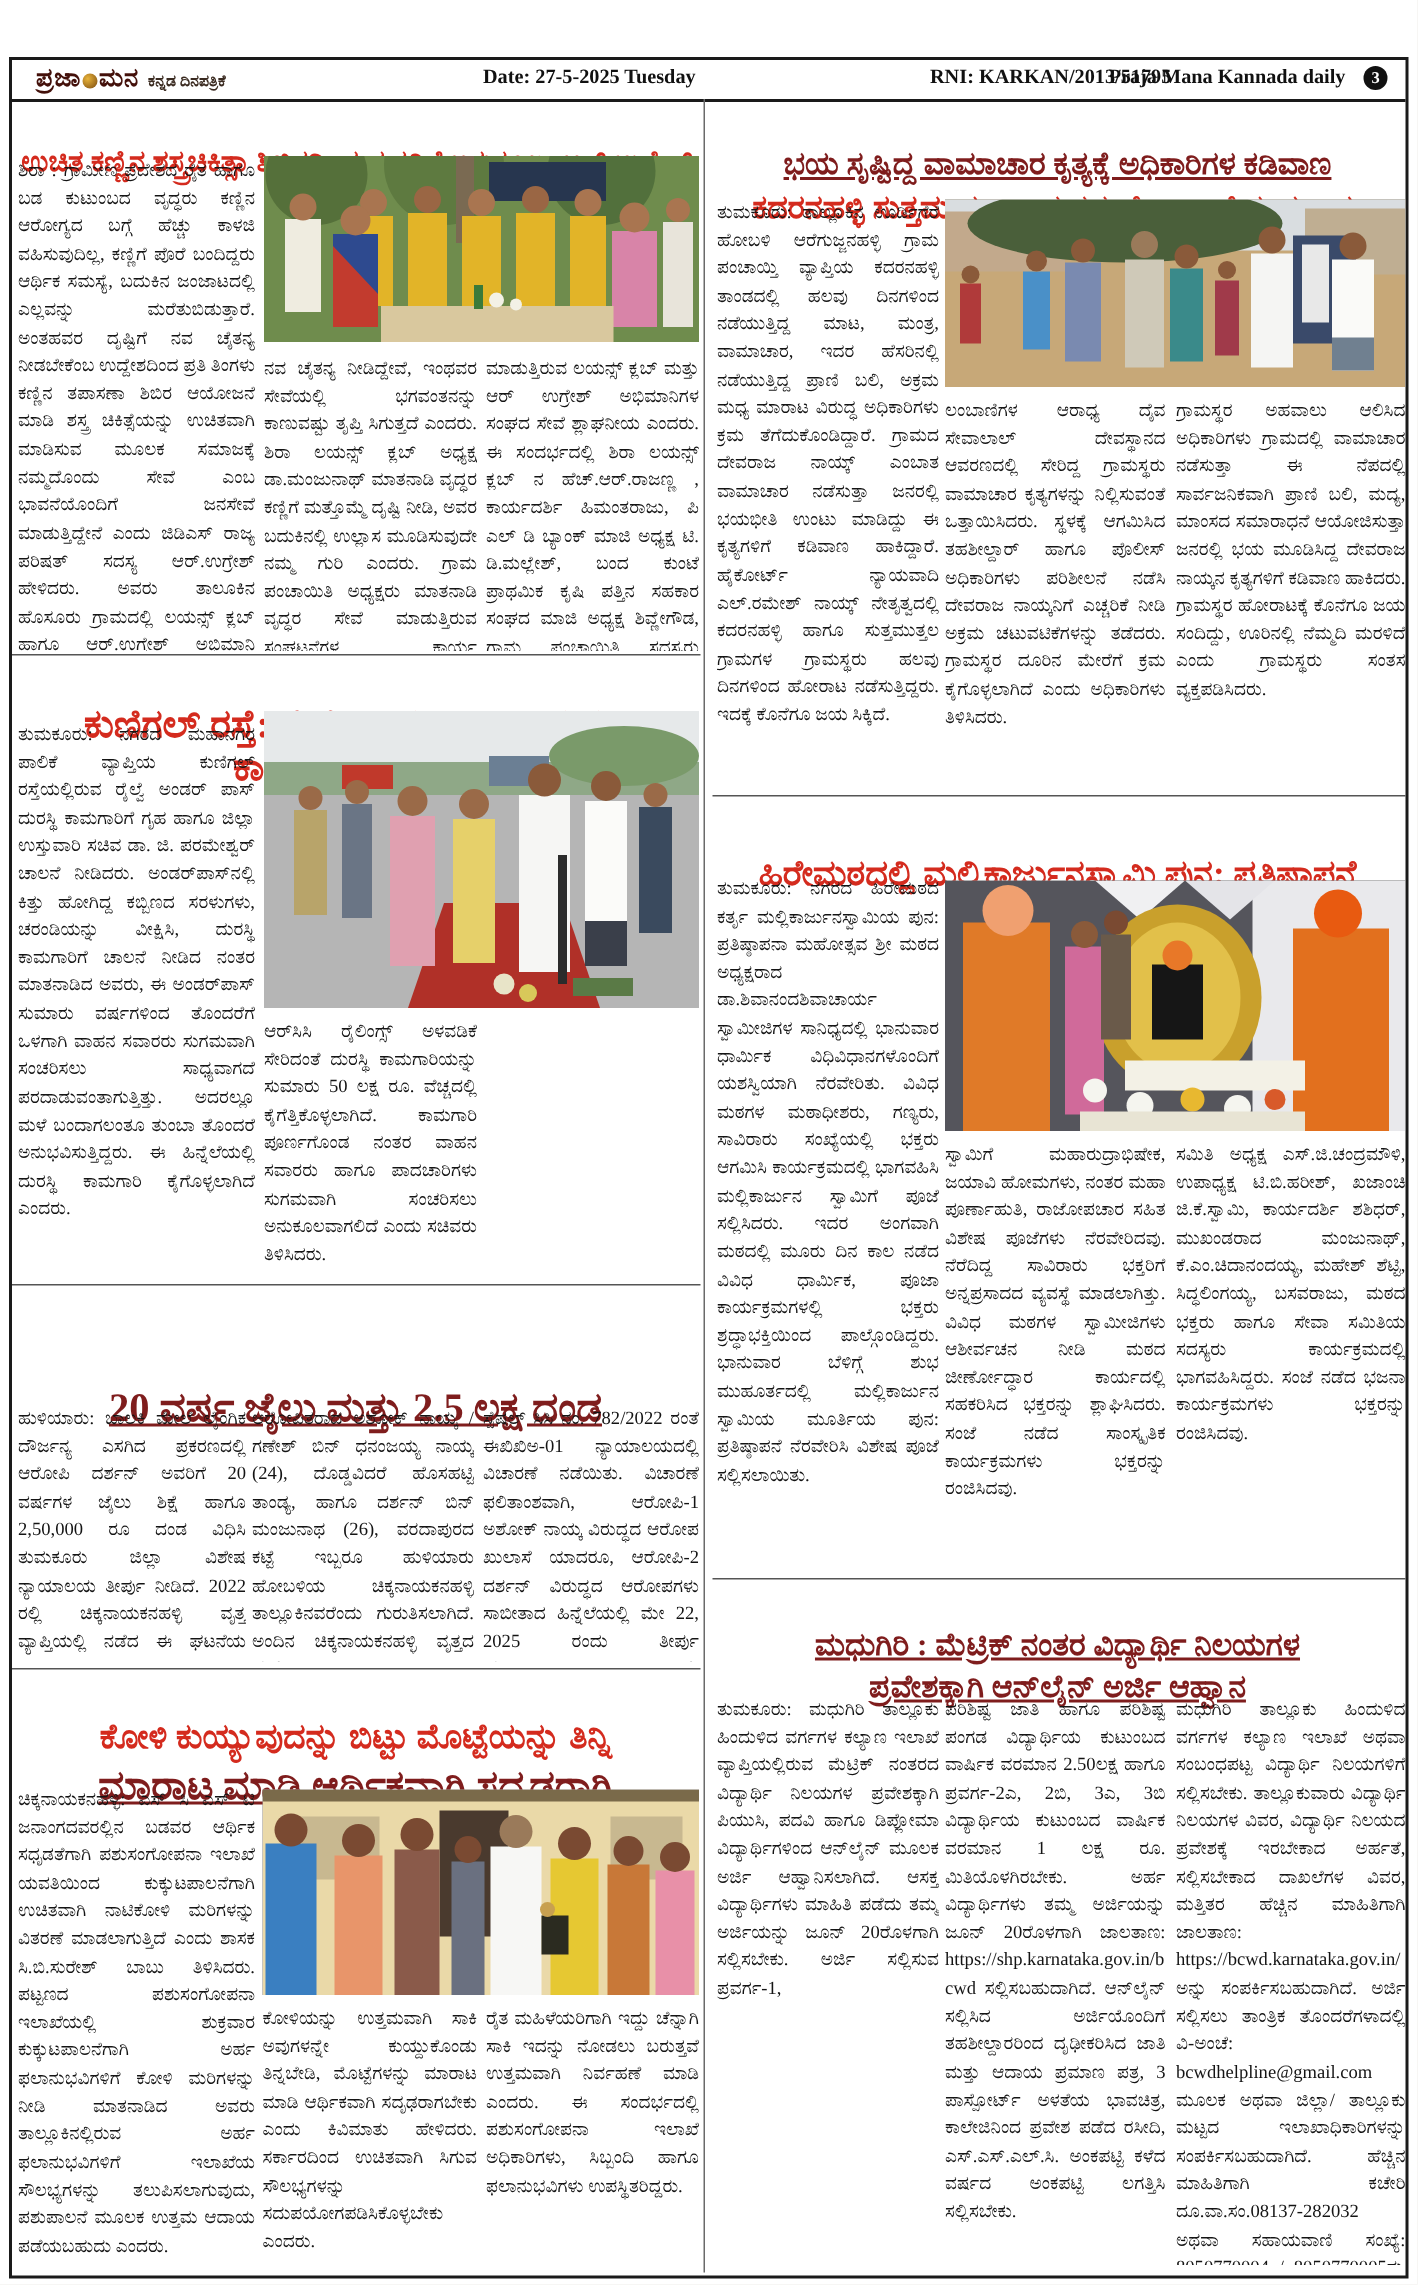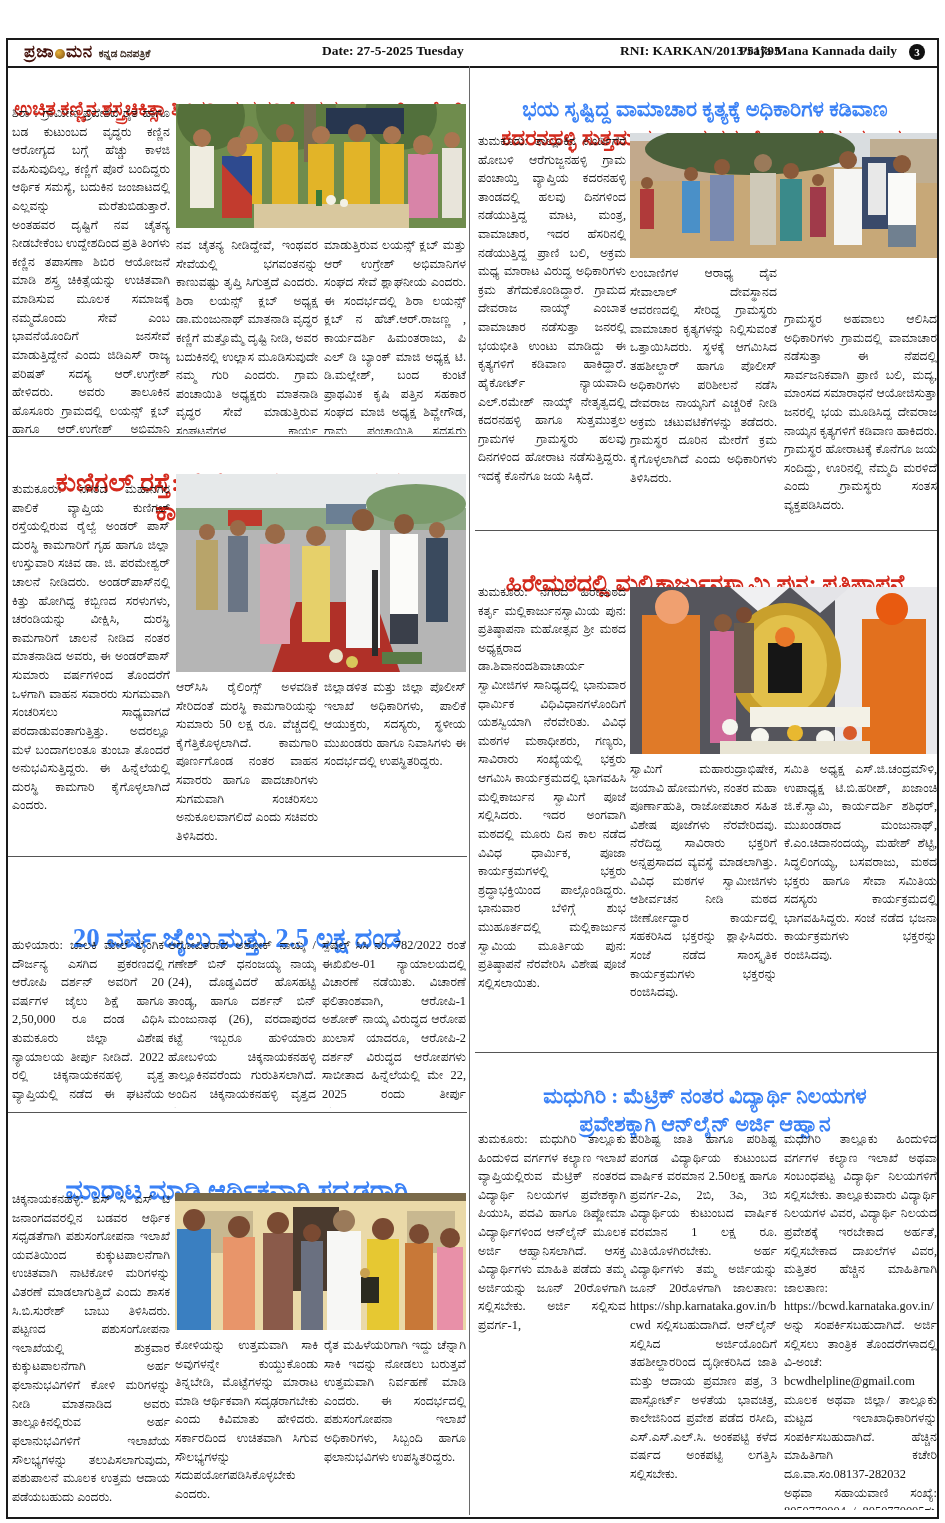--- a/index.html
+++ b/index.html
@@ -9,21 +9,21 @@
   .masthead{position:absolute;left:0;top:0;width:100%;height:26px;border-bottom:2px solid #1a1a1a;}
   .mh{position:absolute;top:3px;font-weight:bold;font-size:13.5px;white-space:nowrap;}
   .logo-main{font-size:17px;font-weight:bold;color:#43100a;letter-spacing:.5px;}
   .logo-dot{display:inline-block;width:10px;height:10px;border-radius:50%;background:radial-gradient(circle at 35% 35%,#e8b33a,#7a4a10);vertical-align:middle;margin:0 1px;}
   .logo-sub{font-size:10.5px;color:#3a2a20;font-weight:bold;margin-left:6px;}
   .page-circle{position:absolute;right:12px;top:4px;width:16px;height:16px;border-radius:50%;background:#111;color:#fff;font-size:11px;font-weight:bold;text-align:center;line-height:16px;}
   .vdiv{position:absolute;left:461px;top:26px;height:1449px;width:0;border-left:1px solid #6a6a6a;}
   .hline{position:absolute;height:0;border-top:1px solid #555;}
   .hl{position:absolute;font-weight:bold;text-align:center;line-height:1.12;margin-top:27px;}
   .hl.red{color:#d42b1e;}
-  .hl.black{color:#3b82f6;}
+  .hl.black{color:#7f1d1d;text-decoration:underline;}
   .col{position:absolute;font-size:12.4px;line-height:1.5;text-align:justify;overflow:hidden;word-break:break-word;color:#141414;}
   .photo{position:absolute;overflow:hidden;background:#888;}
   .photo svg{display:block;width:100%;height:100%;}
 </style>
 </head>
 <body>
 
 <div class="sheet">
 <div class="page">
 
@@ -102,21 +102,21 @@
       <rect x="204" y="36" width="28" height="76" fill="#f5f5f3"></rect>
           <circle cx="218" cy="27" r="9" fill="#8a5a3a"></circle>
       <rect x="258" y="40" width="28" height="74" fill="#fafaf8"></rect>
           <rect x="258" y="92" width="28" height="22" fill="#708090"></rect>
           <circle cx="272" cy="31" r="9" fill="#8a5a3a"></circle>
       <rect x="10" y="56" width="14" height="40" fill="#b03a3a"></rect>
           <circle cx="17" cy="50" r="6" fill="#8a5a3a"></circle>
     </svg>
   </div>
   <div class="col" style="left:622px;top:224px;width:147px;height:262px;">ಲಂಬಾಣಿಗಳ ಆರಾಧ್ಯ ದೈವ ಸೇವಾಲಾಲ್ ದೇವಸ್ಥಾನದ ಆವರಣದಲ್ಲಿ ಸೇರಿದ್ದ ಗ್ರಾಮಸ್ಥರು ವಾಮಾಚಾರ ಕೃತ್ಯಗಳನ್ನು ನಿಲ್ಲಿಸುವಂತೆ ಒತ್ತಾಯಿಸಿದರು. ಸ್ಥಳಕ್ಕೆ ಆಗಮಿಸಿದ ತಹಶೀಲ್ದಾರ್ ಹಾಗೂ ಪೊಲೀಸ್ ಅಧಿಕಾರಿಗಳು ಪರಿಶೀಲನೆ ನಡೆಸಿ ದೇವರಾಜ ನಾಯ್ಕನಿಗೆ ಎಚ್ಚರಿಕೆ ನೀಡಿ ಅಕ್ರಮ ಚಟುವಟಿಕೆಗಳನ್ನು ತಡೆದರು. ಗ್ರಾಮಸ್ಥರ ದೂರಿನ ಮೇರೆಗೆ ಕ್ರಮ ಕೈಗೊಳ್ಳಲಾಗಿದೆ ಎಂದು ಅಧಿಕಾರಿಗಳು ತಿಳಿಸಿದರು.</div>
-  <div class="col" style="left:776px;top:224px;width:153px;height:262px;margin-top:46px;">ಗ್ರಾಮಸ್ಥರ ಅಹವಾಲು ಆಲಿಸಿದ ಅಧಿಕಾರಿಗಳು ಗ್ರಾಮದಲ್ಲಿ ವಾಮಾಚಾರ ನಡೆಸುತ್ತಾ ಈ ನೆಪದಲ್ಲಿ ಸಾರ್ವಜನಿಕವಾಗಿ ಪ್ರಾಣಿ ಬಲಿ, ಮದ್ಯ, ಮಾಂಸದ ಸಮಾರಾಧನೆ ಆಯೋಜಿಸುತ್ತಾ ಜನರಲ್ಲಿ ಭಯ ಮೂಡಿಸಿದ್ದ ದೇವರಾಜ ನಾಯ್ಕನ ಕೃತ್ಯಗಳಿಗೆ ಕಡಿವಾಣ ಹಾಕಿದರು. ಗ್ರಾಮಸ್ಥರ ಹೋರಾಟಕ್ಕೆ ಕೊನೆಗೂ ಜಯ ಸಂದಿದ್ದು, ಊರಿನಲ್ಲಿ ನೆಮ್ಮದಿ ಮರಳಿದೆ ಎಂದು ಗ್ರಾಮಸ್ಥರು ಸಂತಸ ವ್ಯಕ್ತಪಡಿಸಿದರು.</div>
+  <div class="col" style="left:776px;top:224px;width:153px;height:262px;">ಗ್ರಾಮಸ್ಥರ ಅಹವಾಲು ಆಲಿಸಿದ ಅಧಿಕಾರಿಗಳು ಗ್ರಾಮದಲ್ಲಿ ವಾಮಾಚಾರ ನಡೆಸುತ್ತಾ ಈ ನೆಪದಲ್ಲಿ ಸಾರ್ವಜನಿಕವಾಗಿ ಪ್ರಾಣಿ ಬಲಿ, ಮದ್ಯ, ಮಾಂಸದ ಸಮಾರಾಧನೆ ಆಯೋಜಿಸುತ್ತಾ ಜನರಲ್ಲಿ ಭಯ ಮೂಡಿಸಿದ್ದ ದೇವರಾಜ ನಾಯ್ಕನ ಕೃತ್ಯಗಳಿಗೆ ಕಡಿವಾಣ ಹಾಕಿದರು. ಗ್ರಾಮಸ್ಥರ ಹೋರಾಟಕ್ಕೆ ಕೊನೆಗೂ ಜಯ ಸಂದಿದ್ದು, ಊರಿನಲ್ಲಿ ನೆಮ್ಮದಿ ಮರಳಿದೆ ಎಂದು ಗ್ರಾಮಸ್ಥರು ಸಂತಸ ವ್ಯಕ್ತಪಡಿಸಿದರು.</div>
 
   <div class="hline" style="left:0;top:396px;width:459px;"></div>
 
   <div class="hl red" style="left:0;top:401px;width:458px;font-size:26px;">ಕುಣಿಗಲ್ ರಸ್ತೆ: ರೈಲ್ವೆ ಅಂಡರ್ ಪಾಸ್ ದುರಸ್ಥಿ ಕಾಮಗಾರಿಗೆ ಚಾಲನೆ</div>
   <div class="col" style="left:4px;top:440px;width:158px;height:372px;">ತುಮಕೂರು: ನಗರದ ಮಹಾನಗರ ಪಾಲಿಕೆ ವ್ಯಾಪ್ತಿಯ ಕುಣಿಗಲ್ ರಸ್ತೆಯಲ್ಲಿರುವ ರೈಲ್ವೆ ಅಂಡರ್ ಪಾಸ್ ದುರಸ್ಥಿ ಕಾಮಗಾರಿಗೆ ಗೃಹ ಹಾಗೂ ಜಿಲ್ಲಾ ಉಸ್ತುವಾರಿ ಸಚಿವ ಡಾ. ಜಿ. ಪರಮೇಶ್ವರ್ ಚಾಲನೆ ನೀಡಿದರು. ಅಂಡರ್‌ಪಾಸ್‌ನಲ್ಲಿ ಕಿತ್ತು ಹೋಗಿದ್ದ ಕಬ್ಬಿಣದ ಸರಳುಗಳು, ಚರಂಡಿಯನ್ನು ವೀಕ್ಷಿಸಿ, ದುರಸ್ಥಿ ಕಾಮಗಾರಿಗೆ ಚಾಲನೆ ನೀಡಿದ ನಂತರ ಮಾತನಾಡಿದ ಅವರು, ಈ ಅಂಡರ್‌ಪಾಸ್ ಸುಮಾರು ವರ್ಷಗಳಿಂದ ತೊಂದರೆಗೆ ಒಳಗಾಗಿ ವಾಹನ ಸವಾರರು ಸುಗಮವಾಗಿ ಸಂಚರಿಸಲು ಸಾಧ್ಯವಾಗದೆ ಪರದಾಡುವಂತಾಗುತ್ತಿತ್ತು. ಅದರಲ್ಲೂ ಮಳೆ ಬಂದಾಗಲಂತೂ ತುಂಬಾ ತೊಂದರೆ ಅನುಭವಿಸುತ್ತಿದ್ದರು. ಈ ಹಿನ್ನೆಲೆಯಲ್ಲಿ ದುರಸ್ಥಿ ಕಾಮಗಾರಿ ಕೈಗೊಳ್ಳಲಾಗಿದೆ ಎಂದರು.</div>
   <div class="photo" style="left:168px;top:434px;width:290px;height:198px;">
     <svg viewBox="0 0 290 198" preserveAspectRatio="none">
       <rect width="290" height="198" fill="#b5b5b5"></rect>
       <rect x="0" y="0" width="290" height="44" fill="#e6e9ea"></rect>
       <rect x="0" y="34" width="290" height="22" fill="#8fa887"></rect>
@@ -139,21 +139,20 @@
           <circle cx="228" cy="50" r="10" fill="#8a5a3a"></circle>
       <rect x="250" y="64" width="22" height="84" fill="#3a4a5e"></rect>
           <circle cx="261" cy="56" r="8" fill="#9a6a48"></circle>
       <rect x="196" y="96" width="6" height="86" fill="#2b2b2b"></rect>
       <circle cx="160" cy="182" r="7" fill="#e8e4c8"></circle>
           <circle cx="176" cy="188" r="6" fill="#d8c85a"></circle>
           <rect x="206" y="178" width="40" height="12" fill="#5a7a46"></rect>
     </svg>
   </div>
   <div class="col" style="left:168px;top:638px;width:142px;height:174px;">ಆರ್‌ಸಿಸಿ ರೈಲಿಂಗ್ಸ್ ಅಳವಡಿಕೆ ಸೇರಿದಂತೆ ದುರಸ್ಥಿ ಕಾಮಗಾರಿಯನ್ನು ಸುಮಾರು 50 ಲಕ್ಷ ರೂ. ವೆಚ್ಚದಲ್ಲಿ ಕೈಗೆತ್ತಿಕೊಳ್ಳಲಾಗಿದೆ. ಕಾಮಗಾರಿ ಪೂರ್ಣಗೊಂಡ ನಂತರ ವಾಹನ ಸವಾರರು ಹಾಗೂ ಪಾದಚಾರಿಗಳು ಸುಗಮವಾಗಿ ಸಂಚರಿಸಲು ಅನುಕೂಲವಾಗಲಿದೆ ಎಂದು ಸಚಿವರು ತಿಳಿಸಿದರು.</div>
-  <div class="col" style="left:316px;top:638px;width:142px;height:174px;">ಜಿಲ್ಲಾಡಳಿತ ಮತ್ತು ಜಿಲ್ಲಾ ಪೊಲೀಸ್ ಇಲಾಖೆ ಅಧಿಕಾರಿಗಳು, ಪಾಲಿಕೆ ಆಯುಕ್ತರು, ಸದಸ್ಯರು, ಸ್ಥಳೀಯ ಮುಖಂಡರು ಹಾಗೂ ನಿವಾಸಿಗಳು ಈ ಸಂದರ್ಭದಲ್ಲಿ ಉಪಸ್ಥಿತರಿದ್ದರು.</div>
 
   <div class="hline" style="left:467px;top:490px;width:462px;"></div>
 
   <div class="hl red" style="left:467px;top:503px;width:460px;font-size:23.5px;">ಹಿರೇಮಠದಲ್ಲಿ ಮಲ್ಲಿಕಾರ್ಜುನಸ್ವಾಮಿ ಪುನ: ಪ್ರತಿಷ್ಠಾಪನೆ</div>
   <div class="col" style="left:470px;top:543px;width:148px;height:464px;">ತುಮಕೂರು: ನಗರದ ಹಿರೇಮಠದ ಕರ್ತೃ ಮಲ್ಲಿಕಾರ್ಜುನಸ್ವಾಮಿಯ ಪುನ: ಪ್ರತಿಷ್ಠಾಪನಾ ಮಹೋತ್ಸವ ಶ್ರೀ ಮಠದ ಅಧ್ಯಕ್ಷರಾದ ಡಾ.ಶಿವಾನಂದಶಿವಾಚಾರ್ಯ ಸ್ವಾಮೀಜಿಗಳ ಸಾನಿಧ್ಯದಲ್ಲಿ ಭಾನುವಾರ ಧಾರ್ಮಿಕ ವಿಧಿವಿಧಾನಗಳೊಂದಿಗೆ ಯಶಸ್ವಿಯಾಗಿ ನೆರವೇರಿತು. ವಿವಿಧ ಮಠಗಳ ಮಠಾಧೀಶರು, ಗಣ್ಯರು, ಸಾವಿರಾರು ಸಂಖ್ಯೆಯಲ್ಲಿ ಭಕ್ತರು ಆಗಮಿಸಿ ಕಾರ್ಯಕ್ರಮದಲ್ಲಿ ಭಾಗವಹಿಸಿ ಮಲ್ಲಿಕಾರ್ಜುನ ಸ್ವಾಮಿಗೆ ಪೂಜೆ ಸಲ್ಲಿಸಿದರು. ಇದರ ಅಂಗವಾಗಿ ಮಠದಲ್ಲಿ ಮೂರು ದಿನ ಕಾಲ ನಡೆದ ವಿವಿಧ ಧಾರ್ಮಿಕ, ಪೂಜಾ ಕಾರ್ಯಕ್ರಮಗಳಲ್ಲಿ ಭಕ್ತರು ಶ್ರದ್ಧಾಭಕ್ತಿಯಿಂದ ಪಾಲ್ಗೊಂಡಿದ್ದರು. ಭಾನುವಾರ ಬೆಳಿಗ್ಗೆ ಶುಭ ಮುಹೂರ್ತದಲ್ಲಿ ಮಲ್ಲಿಕಾರ್ಜುನ ಸ್ವಾಮಿಯ ಮೂರ್ತಿಯ ಪುನ: ಪ್ರತಿಷ್ಠಾಪನೆ ನೆರವೇರಿಸಿ ವಿಶೇಷ ಪೂಜೆ ಸಲ್ಲಿಸಲಾಯಿತು.</div>
   <div class="photo" style="left:622px;top:547px;width:307px;height:167px;">
     <svg viewBox="0 0 307 167" preserveAspectRatio="none">
       <rect width="307" height="167" fill="#55555c"></rect>
       <rect x="205" y="0" width="102" height="167" fill="#e9e9ec"></rect>
       <polygon points="100,0 160,0 130,26" fill="#f0f0f2"></polygon>
@@ -184,20 +183,21 @@
 
   <div class="hline" style="left:0;top:816px;width:459px;"></div>
 
   <div class="hl black" style="left:0;top:856px;width:458px;font-size:27px;">20 ವರ್ಷ ಜೈಲು ಮತ್ತು 2.5 ಲಕ್ಷ ದಂಡ</div>
   <div class="col" style="left:4px;top:896px;width:152px;height:172px;">ಹುಳಿಯಾರು: ಬಾಲಕಿ ಮೇಲೆ ಲೈಂಗಿಕ ದೌರ್ಜನ್ಯ ಎಸಗಿದ ಪ್ರಕರಣದಲ್ಲಿ ಆರೋಪಿ ದರ್ಶನ್ ಅವರಿಗೆ 20 ವರ್ಷಗಳ ಜೈಲು ಶಿಕ್ಷೆ ಹಾಗೂ 2,50,000 ರೂ ದಂಡ ವಿಧಿಸಿ ತುಮಕೂರು ಜಿಲ್ಲಾ ವಿಶೇಷ ನ್ಯಾಯಾಲಯ ತೀರ್ಪು ನೀಡಿದೆ. 2022 ರಲ್ಲಿ ಚಿಕ್ಕನಾಯಕನಹಳ್ಳಿ ವೃತ್ತ ವ್ಯಾಪ್ತಿಯಲ್ಲಿ ನಡೆದ ಈ ಘಟನೆಯ ಪ್ರಕರಣವನ್ನು ಎಸ್.ಸಿ. ನಂ. 162/2022 ಅಡಿ ಐಪಿಸಿ ಸೆಕ್ಷನ್‌ಗಳು 376, 506, 500, 34, 22 ಜೊತೆಗೆ ಪೋಕ್ಸೋ ಕಾಯ್ದೆ 2012ರ ಸೆಕ್ಷನ್‌ಗಳು 04 ಮತ್ತು 06 ಅಡಿಯಲ್ಲಿ ದಾಖಲಿಸಲಾಗಿತ್ತು.</div>
   <div class="col" style="left:160px;top:896px;width:148px;height:172px;">ಆರೋಪಿತರಾದ ಅಶೋಕ್ ನಾಯ್ಕ / ಗಣೇಶ್ ಬಿನ್ ಧನಂಜಯ್ಯ ನಾಯ್ಕ (24), ದೊಡ್ಡವಿದರೆ ಹೊಸಹಟ್ಟಿ ತಾಂಡ್ಯ, ಹಾಗೂ ದರ್ಶನ್ ಬಿನ್ ಮಂಜುನಾಥ (26), ವರದಾಪುರದ ಕಟ್ಟೆ ಇಬ್ಬರೂ ಹುಳಿಯಾರು ಹೋಬಳಿಯ ಚಿಕ್ಕನಾಯಕನಹಳ್ಳಿ ತಾಲ್ಲೂಕಿನವರೆಂದು ಗುರುತಿಸಲಾಗಿದೆ. ಅಂದಿನ ಚಿಕ್ಕನಾಯಕನಹಳ್ಳಿ ವೃತ್ತದ ಪೊಲೀಸ್ ಪಿಎಸ್‌ಐ ನಿರ್ಮಲಾ ವಿ. ಅವರು ಈ ಪ್ರಕರಣದ ತನಿಖೆ ನಡೆಸಿ ಇಬ್ಬರನ್ನೂ ಬಂಧಿಸಿ ದೋಷಾರೋಪಣಾ ಪಟ್ಟಿ ನ್ಯಾಯಾಲಯಕ್ಕೆ ಸಲ್ಲಿಸಿದ್ದರು.</div>
   <div class="col" style="left:314px;top:896px;width:144px;height:172px;">ಸ್ಪೆಷಲ್ ಸಿಸಿ ನಂ. 782/2022 ರಂತೆ ಈಖಿಖಿಅ-01 ನ್ಯಾಯಾಲಯದಲ್ಲಿ ವಿಚಾರಣೆ ನಡೆಯಿತು. ವಿಚಾರಣೆ ಫಲಿತಾಂಶವಾಗಿ, ಆರೋಪಿ-1 ಅಶೋಕ್ ನಾಯ್ಕ ವಿರುದ್ಧದ ಆರೋಪ ಖುಲಾಸೆ ಯಾದರೂ, ಆರೋಪಿ-2 ದರ್ಶನ್ ವಿರುದ್ಧದ ಆರೋಪಗಳು ಸಾಬೀತಾದ ಹಿನ್ನೆಲೆಯಲ್ಲಿ ಮೇ 22, 2025 ರಂದು ತೀರ್ಪು ಘೋಷಿಸಲಾಯಿತು. ಈ ಪ್ರಕರಣದಲ್ಲಿ ವಿಶೇಷ ಸರ್ಕಾರಿ ಅಭಿಯೋಜಕರಾದ ಆಶಾ ಕೆ.ಎಸ್ ಅವರು ವಾದ ಮಂಡಿಸಿದ್ದಾರೆ.</div>
 
   <div class="hline" style="left:0;top:1072px;width:459px;"></div>
 
+  <div class="hl red" style="left:0;top:1078px;width:458px;font-size:23px;">ಕೋಳಿ ಕುಯ್ಯುವುದನ್ನು ಬಿಟ್ಟು ಮೊಟ್ಟೆಯನ್ನು ತಿನ್ನಿ</div>
   <div class="hl black" style="left:0;top:1108px;width:458px;font-size:27px;">ಮಾರಾಟ ಮಾಡಿ ಆರ್ಥಿಕವಾಗಿ ಸದೃಢರಾಗಿ</div>
   <div class="col" style="left:4px;top:1150px;width:158px;height:318px;">ಚಿಕ್ಕನಾಯಕನಹಳ್ಳಿ: ಎಸ್ ಸಿ ಎಸ್ ಟಿ ಜನಾಂಗದವರಲ್ಲಿನ ಬಡವರ ಆರ್ಥಿಕ ಸಧೃಡತೆಗಾಗಿ ಪಶುಸಂಗೋಪನಾ ಇಲಾಖೆ ಯವತಿಯಿಂದ ಕುಕ್ಕುಟಪಾಲನೆಗಾಗಿ ಉಚಿತವಾಗಿ ನಾಟಿಕೋಳಿ ಮರಿಗಳನ್ನು ವಿತರಣೆ ಮಾಡಲಾಗುತ್ತಿದೆ ಎಂದು ಶಾಸಕ ಸಿ.ಬಿ.ಸುರೇಶ್ ಬಾಬು ತಿಳಿಸಿದರು. ಪಟ್ಟಣದ ಪಶುಸಂಗೋಪನಾ ಇಲಾಖೆಯಲ್ಲಿ ಶುಕ್ರವಾರ ಕುಕ್ಕುಟಪಾಲನೆಗಾಗಿ ಅರ್ಹ ಫಲಾನುಭವಿಗಳಿಗೆ ಕೋಳಿ ಮರಿಗಳನ್ನು ನೀಡಿ ಮಾತನಾಡಿದ ಅವರು ತಾಲ್ಲೂಕಿನಲ್ಲಿರುವ ಅರ್ಹ ಫಲಾನುಭವಿಗಳಿಗೆ ಇಲಾಖೆಯ ಸೌಲಭ್ಯಗಳನ್ನು ತಲುಪಿಸಲಾಗುವುದು, ಪಶುಪಾಲನೆ ಮೂಲಕ ಉತ್ತಮ ಆದಾಯ ಪಡೆಯಬಹುದು ಎಂದರು.</div>
   <div class="photo" style="left:167px;top:1153px;width:291px;height:137px;">
     <svg viewBox="0 0 291 137" preserveAspectRatio="none">
       <rect width="291" height="137" fill="#ead9a8"></rect>
       <rect x="0" y="0" width="291" height="8" fill="#7a6a4a"></rect>
       <rect x="26" y="18" width="52" height="42" fill="#c8b890"></rect>
           <rect x="232" y="18" width="48" height="42" fill="#c8b890"></rect>
       <rect x="118" y="14" width="46" height="84" fill="#4a3a2e"></rect>
       <rect x="2" y="36" width="34" height="101" fill="#3a7fc1"></rect>

